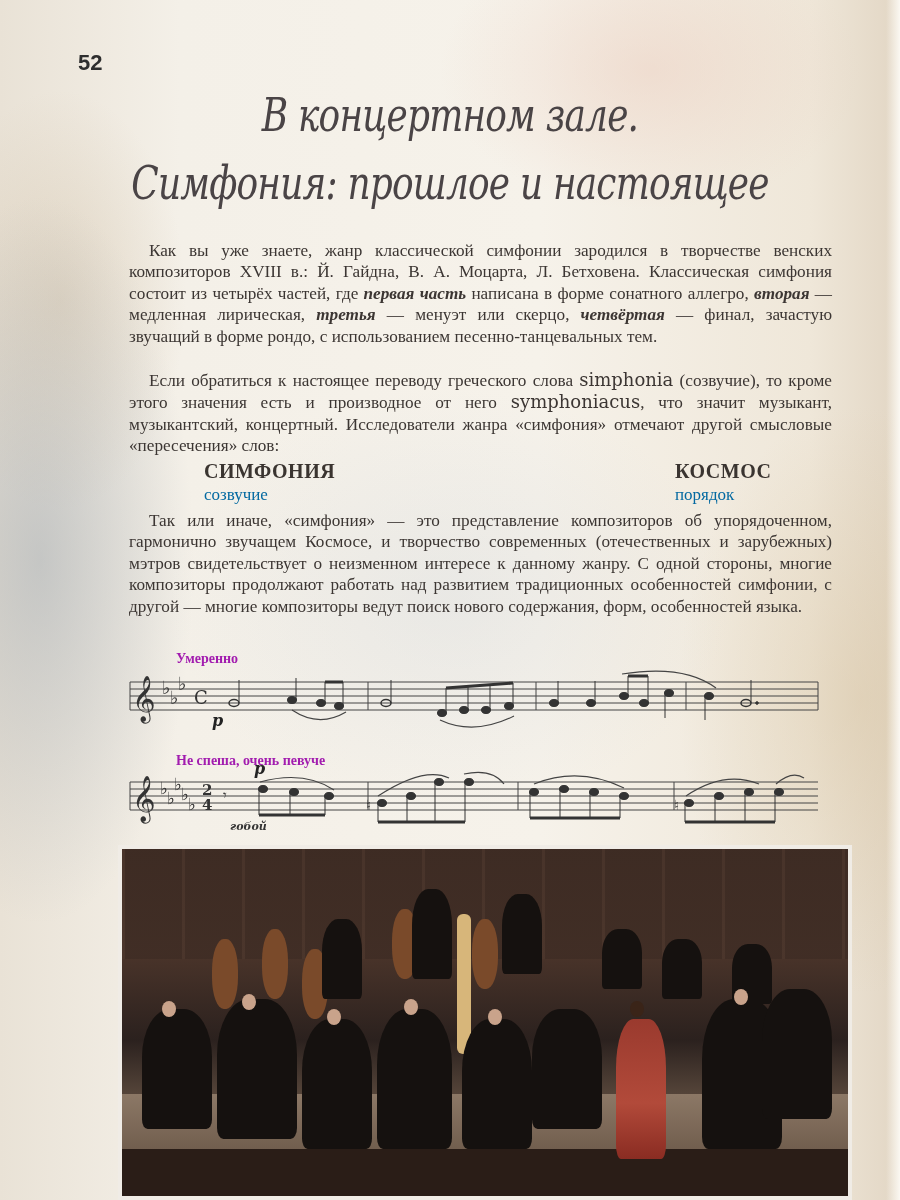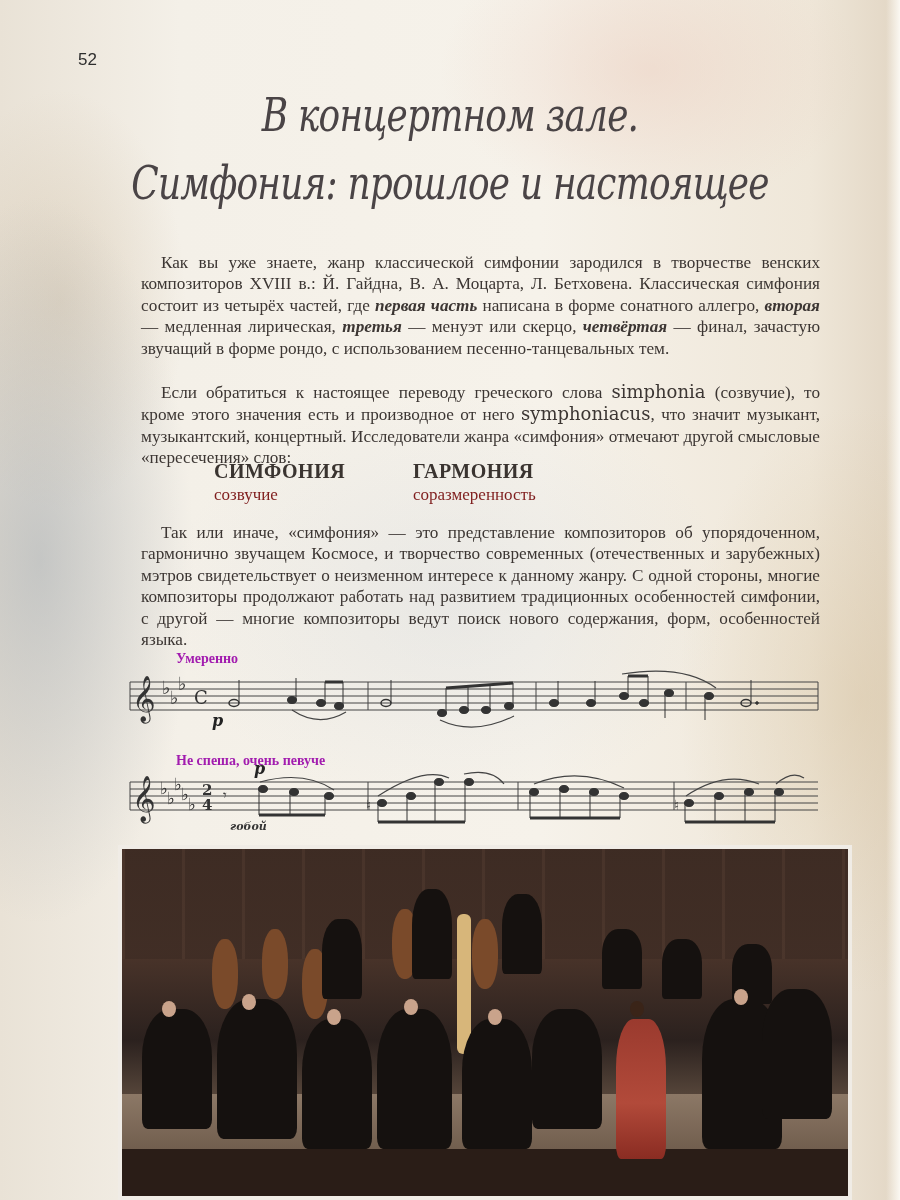--- a/index.html
+++ b/index.html
@@ -10,34 +10,34 @@
     background:
       radial-gradient(ellipse 220px 520px at 40px 560px, rgba(150,160,170,.45), transparent 70%),
       radial-gradient(ellipse 180px 300px at 60px 300px, rgba(200,180,150,.35), transparent 70%),
       radial-gradient(ellipse 260px 420px at 860px 700px, rgba(215,195,160,.45), transparent 70%),
       radial-gradient(ellipse 300px 200px at 650px 70px, rgba(235,205,190,.5), transparent 70%),
       radial-gradient(ellipse 400px 300px at 450px 600px, rgba(210,215,220,.35), transparent 70%),
       linear-gradient(90deg,#e9e2d6 0%,#f4f0e8 20%,#f6f2ea 60%,#efe7d9 90%,#e2d6c4 100%);}
   .edge{position:absolute;right:0;top:0;width:14px;height:1200px;
     background:linear-gradient(90deg,rgba(255,255,255,0),#fbf8f2);}
   .pagenum{position:absolute;left:78px;top:50px;font-family:"Liberation Sans",sans-serif;
-    font-weight:normal;font-size:17px;color:#2e2e2e;}
+    font-weight:bold;font-size:22px;color:#2e2e2e;}
   .title{position:absolute;left:0;width:900px;text-align:center;
     font-family:"DejaVu Serif",serif;font-style:italic;font-weight:normal;
     font-size:46px;color:#4a4446;letter-spacing:-1px;transform:scaleX(.78);}
   .t1{top:88px;} .t2{top:156px;}
   .body{position:absolute;left:129px;width:703px;font-size:17.2px;line-height:21.4px;
     text-align:justify;color:#3c3633;}
-  .body p{margin:12px;text-indent:20px;}
+  .body p{margin:0;text-indent:20px;}
   .body em{font-style:italic;font-weight:bold;}
   .latin{font-family:"DejaVu Serif",serif;font-size:18px;}
   .words{position:absolute;top:460px;left:199px;width:640px;height:48px;}
   .word{position:absolute;top:0;}
   .word .w{font-weight:bold;font-size:20px;letter-spacing:.5px;color:#3a3430;}
-  .word .m{font-size:17px;margin-top:2px;color:#7f1d1d;}
+  .word .m{font-size:17px;margin-top:2px;color:#0369a1;}
   .tempo{position:absolute;font-weight:bold;font-size:14px;color:#a21caf;}
   .staff{position:absolute;}
   .photo{position:absolute;left:118px;top:845px;width:734px;height:355px;
     border:4px solid #f0ece6;box-sizing:border-box;overflow:hidden;
     background:linear-gradient(180deg,#3c2a22 0%,#4a342a 30%,#2b211e 55%,#6e5a4a 80%,#8a7462 88%,#2a1c16 92%,#3b2a22 100%);}
   .photo .wood{position:absolute;left:0;top:0;width:100%;height:110px;
     background:repeating-linear-gradient(90deg,#4b362c 0 3px,#3e2c24 3px 60px);opacity:.8;}
   .photo .stage{position:absolute;left:0;top:245px;width:100%;height:60px;
     background:linear-gradient(180deg,#8c7866,#6f5c4c);}
   .photo .front{position:absolute;left:0;top:300px;width:100%;height:55px;background:#2a1d17;}
@@ -60,27 +60,27 @@
 
 <div class="body" style="top:240px;">
   <p><span>Как вы уже знаете, жанр классической симфонии зародился в творчестве венских композиторов XVIII в.: Й. Гайдна, В. А. Моцарта, Л. Бетховена. Классическая симфония состоит из четырёх частей, где </span><em>первая часть</em><span> написана в форме сонатного аллегро, </span><em>вторая</em><span> — медленная лирическая, </span><em>третья</em><span> — менуэт или скерцо, </span><em>четвёртая</em><span> — финал, зачастую звучащий в форме рондо, с использованием песенно-танцевальных тем.</span></p>
 </div>
 
 <div class="body" style="top:369px;">
   <p><span>Если обратиться к настоящее переводу греческого слова </span><span class="latin">simphonia</span><span> (созвучие), то кроме этого значения есть и производное от него </span><span class="latin">symphoniacus</span><span>, что значит музыкант, музыкантский, концертный. Исследователи жанра «симфония» отмечают другой смысловые «пересечения» слов:</span></p>
 </div>
 
 <div class="words">
-  <div class="word" style="left:15px;">
+  <div class="word" style="left:5px;">
     <div class="w">СИМФОНИЯ</div>
     <div class="m">созвучие</div>
   </div>
-  <div class="word" style="left:214px;">
-    <div class="w">ГАРМОНИЯ</div>
-    <div class="m">соразмеренность</div>
+  <div class="word" style="left:476px;">
+    <div class="w">КОСМОС</div>
+    <div class="m">порядок</div>
   </div>
 </div>
 
 <div class="body" style="top:510px;">
   <p>Так или иначе, «симфония» — это представление композиторов об упорядоченном, гармонично звучащем Космосе, и творчество современных (отечественных и зарубежных) мэтров свидетельствует о неизменном интересе к данному жанру. С одной стороны, многие композиторы продолжают работать над развитием традиционных особенностей симфонии, с другой — многие композиторы ведут поиск нового содержания, форм, особенностей языка.</p>
 </div>
 
 <div class="tempo" style="left:176px;top:651px;">Умеренно</div>
 <svg class="staff" style="left:124px;top:668px;" width="700" height="70">
   <g stroke="#444" stroke-width="1">

